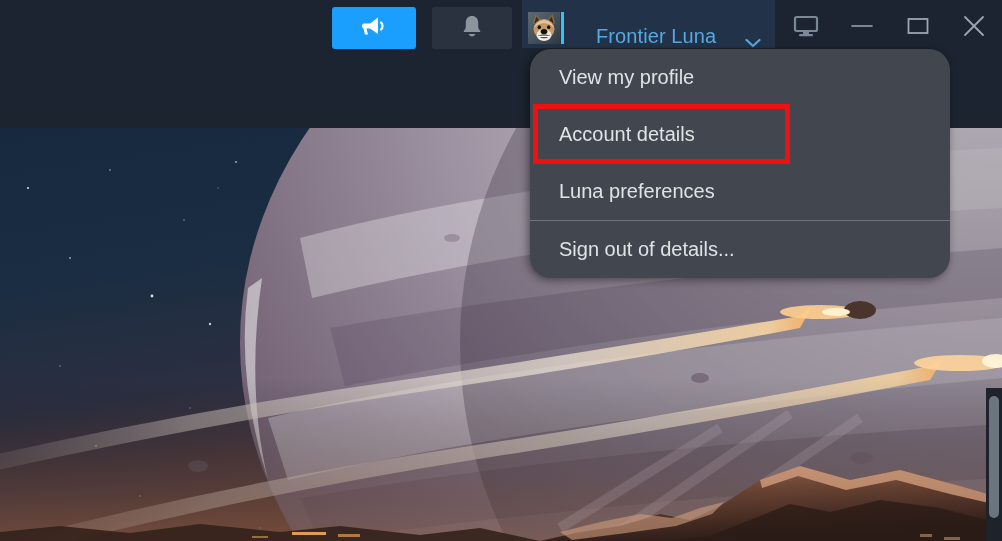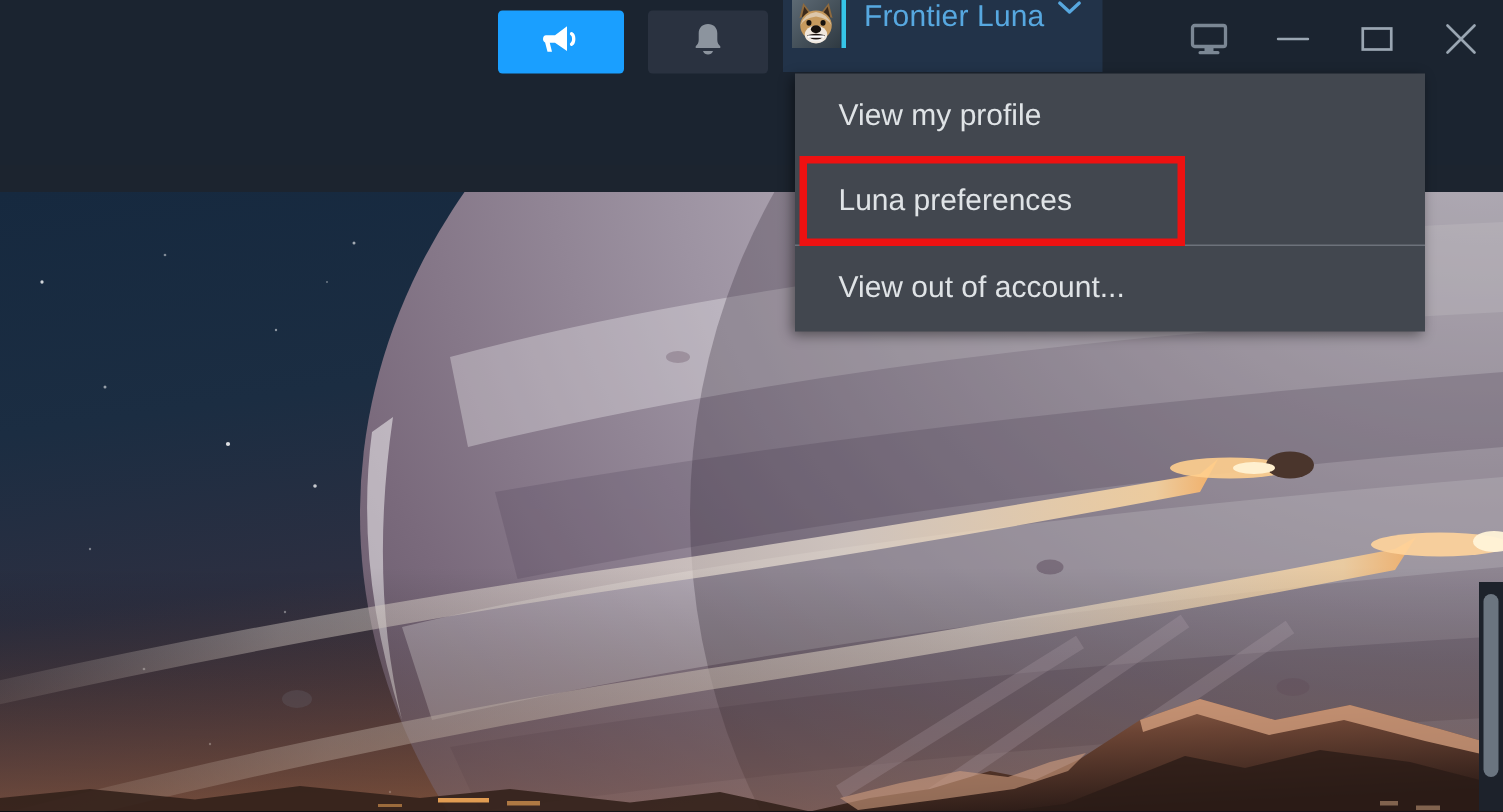--- a/index.html
+++ b/index.html
@@ -75,24 +75,25 @@
     align-items: center;
     justify-content: center;
     cursor: pointer;
   }
 
   .account-btn {
     position: absolute;
     left: 522px; top: 0px;
     height: 48px;
     display: flex;
-    align-items: flex-start;
+    align-items: flex-end;
     background: #223349;
     padding-right: 14px;
     cursor: pointer;
+    gap: 20px;
   }
   .avatar-wrap {
     position: relative;
     width: 36px; height: 36px;
     margin-left: 6px;
     flex: 0 0 auto;
   }
   .avatar {
     width: 32px; height: 32px;
     overflow: hidden;
@@ -134,20 +135,21 @@
   }
 
   
   .menu {
     position: absolute;
     left: 530px; top: 49px;
     width: 420px;
     background: #42474f;
     z-index: 40;
     box-shadow: -2px 2px 8px rgba(0,0,0,.45);
+    border-radius: 21px;
   }
   .menu-item {
     height: 57px;
     display: flex;
     align-items: center;
     padding-left: 29px;
     color: #dfe3e6;
     font-size: 20px;
     cursor: pointer;
     box-sizing: border-box;
@@ -444,25 +446,28 @@
         </span>
       </div>
     </div>
   </div>
 
   <div class="menu">
     <div class="menu-item">
       <span>View my profile</span>
     </div>
     <div class="menu-item">
+      <span>Account details</span>
+    </div>
+    <div class="menu-item">
       <span>Luna preferences</span>
     </div>
     <div class="menu-sep"></div>
     <div class="menu-item">
-      <span>View out of account...</span>
+      <span>Sign out of details...</span>
     </div>
   </div>
 
   <div class="highlight-box"></div>
 
   <div class="scrollbar-track">
     <div class="scrollbar-thumb"></div>
   </div>
 
 </div>

